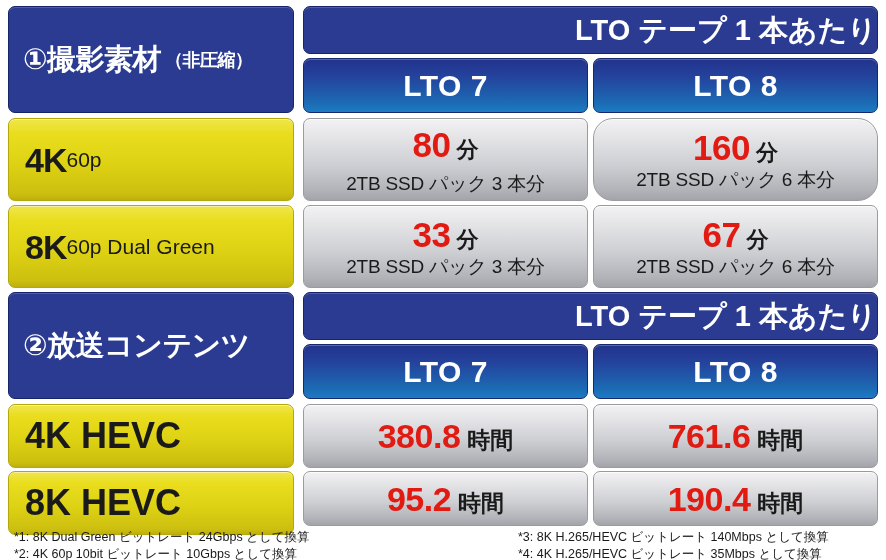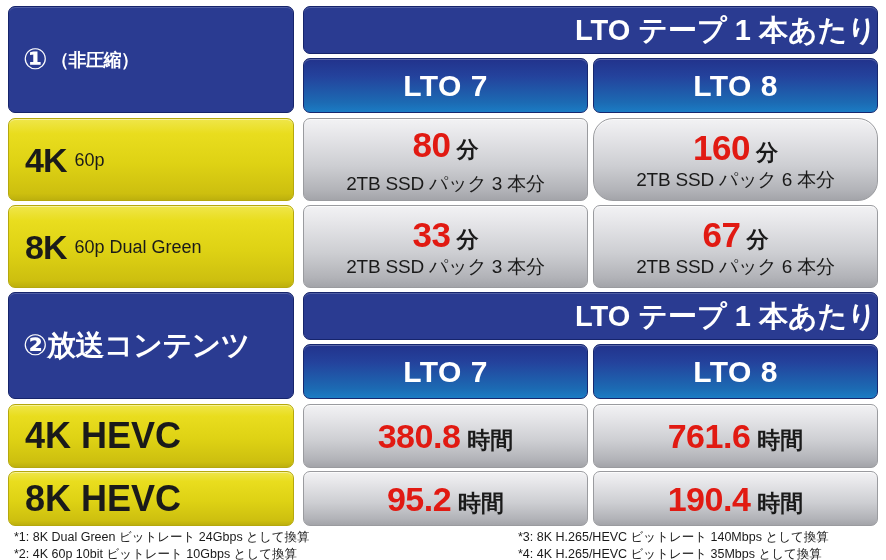--- a/index.html
+++ b/index.html
@@ -59,21 +59,21 @@
   .band-title{
     font-size:29px;font-weight:bold;letter-spacing:0px;
     justify-content:flex-end;padding-left:16px;
   }
   .col-title{font-size:30px;font-weight:bold;letter-spacing:.5px;}
 
   .rowlabel{
     justify-content:flex-start;padding-left:16px;
     font-size:34px;font-weight:bold;letter-spacing:-1px;
   }
-  .rowlabel .small{font-size:18px;font-weight:normal;margin-left:8px;letter-spacing:0px;text-align:center;}
+  .rowlabel .small{font-size:21px;font-weight:normal;letter-spacing:0px;text-align:center;}
   .rowlabel.wide{font-size:36px;letter-spacing:0px;}
 
   .valcell{flex-direction:column;justify-content:center;}
   .valcell .line1{display:flex;align-items:baseline;justify-content:center;}
   .valcell .num{
     color:#e11a12;font-size:35px;font-weight:bold;letter-spacing:-.5px;
   }
   .valcell .unit{color:#1a1a1a;font-size:22px;font-weight:bold;margin-left:6px;}
   .valcell .line2{font-size:19px;color:#1a1a1a;margin-top:5px;letter-spacing:-.2px;}
 
@@ -87,20 +87,21 @@
   }
   .notes div{white-space:nowrap;}
 </style>
 </head>
 <body>
 
 <div class="sheet">
 
   <div class="cell navy sec-title" style="left:8px;top:6px;width:286px;height:107px;">
     <span>①</span>
+      <span>撮影素材</span>
       <span class="sub">（非圧縮）</span>
   </div>
 
   <div class="cell navy band-title" style="left:303px;top:6px;width:575px;height:48px;">
     <span>LTO テープ 1 本あたり</span>
   </div>
 
   <div class="cell bluegrad col-title" style="left:303px;top:58px;width:285px;height:55px;">
     <span>LTO 7</span>
   </div>
@@ -172,21 +173,21 @@
       <span class="unit">時間</span>
     </div>
   </div>
   <div class="cell gray valcell single" style="left:593px;top:404px;width:285px;height:64px;">
     <div class="line1">
       <span class="num">761.6</span>
       <span class="unit">時間</span>
     </div>
   </div>
 
-  <div class="cell yellow rowlabel wide" style="left:8px;top:471px;width:286px;height:55px;">
+  <div class="cell yellow rowlabel wide" style="left:8px;top:471px;width:286px;height:64px;">
     <span>8K HEVC</span>
   </div>
   <div class="cell gray valcell single" style="left:303px;top:471px;width:285px;height:55px;">
     <div class="line1">
       <span class="num">95.2</span>
       <span class="unit">時間</span>
     </div>
   </div>
   <div class="cell gray valcell single" style="left:593px;top:471px;width:285px;height:55px;">
     <div class="line1">

